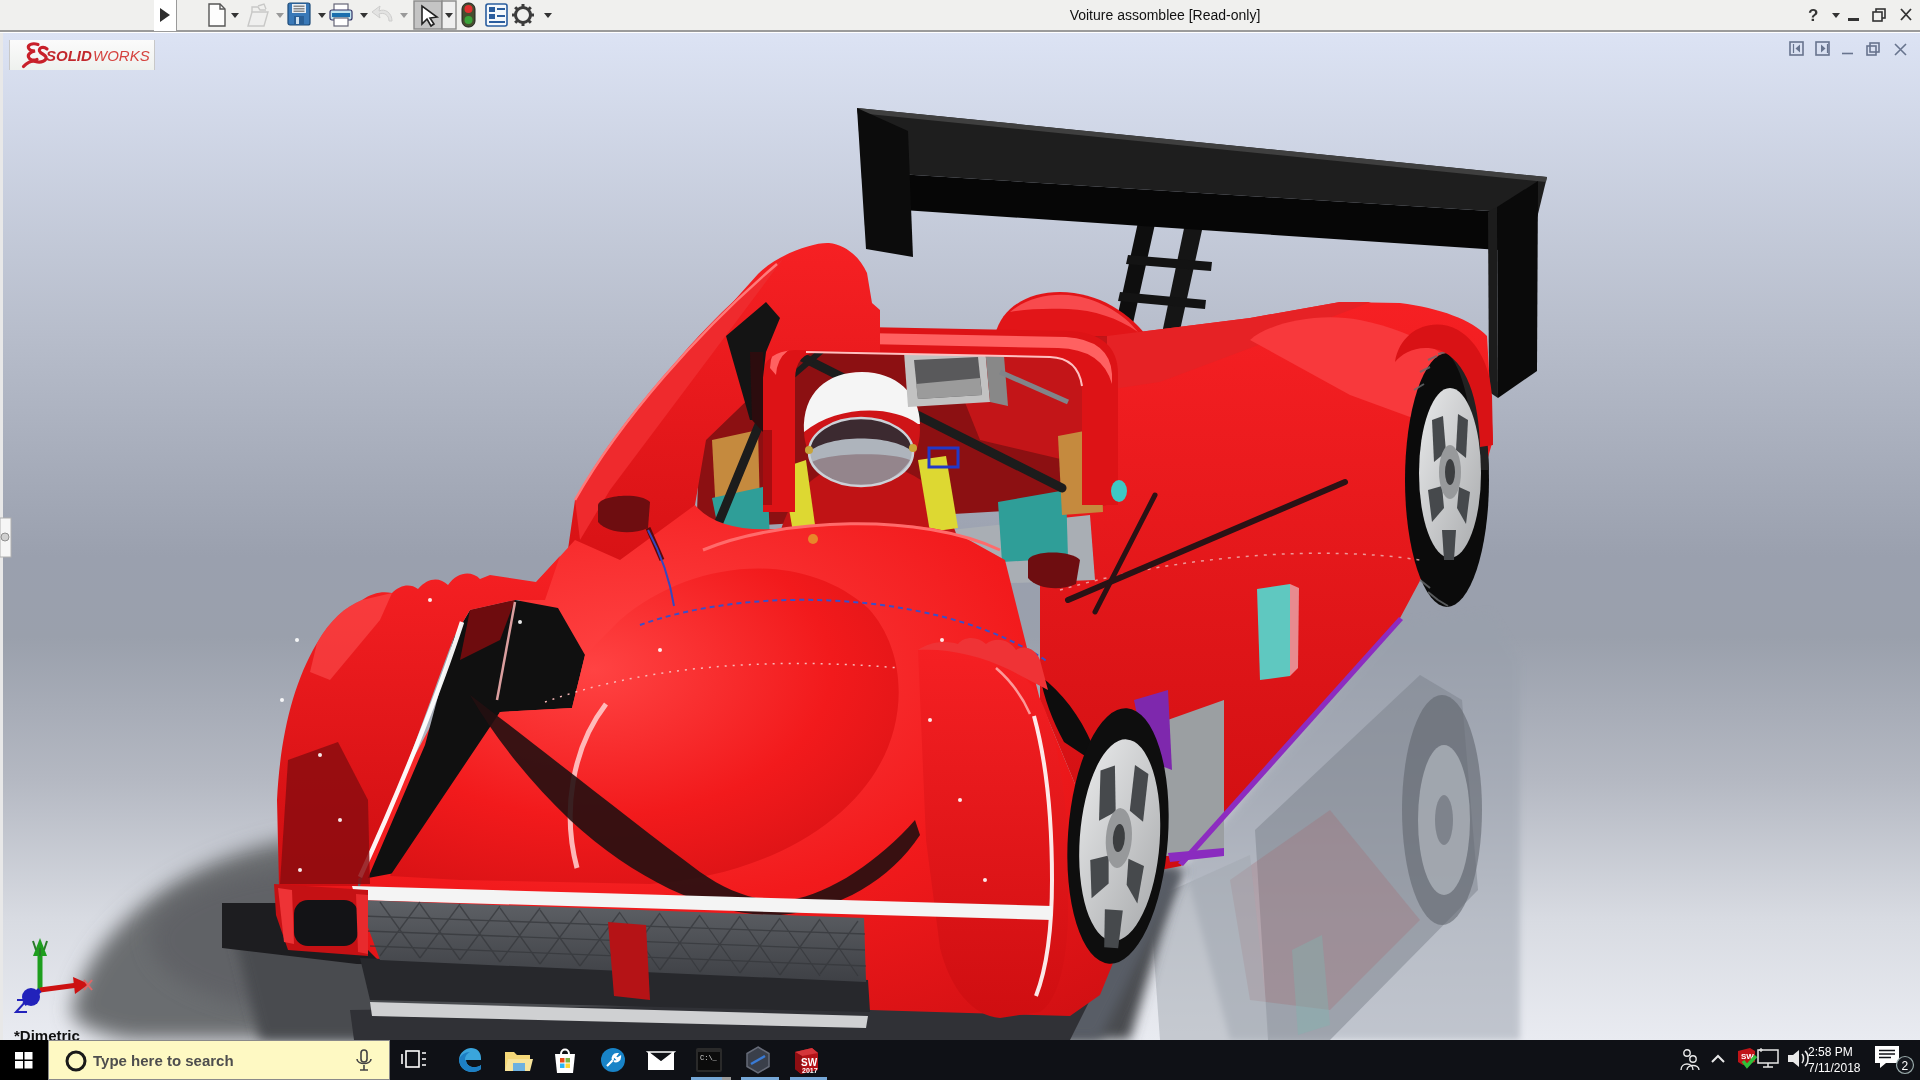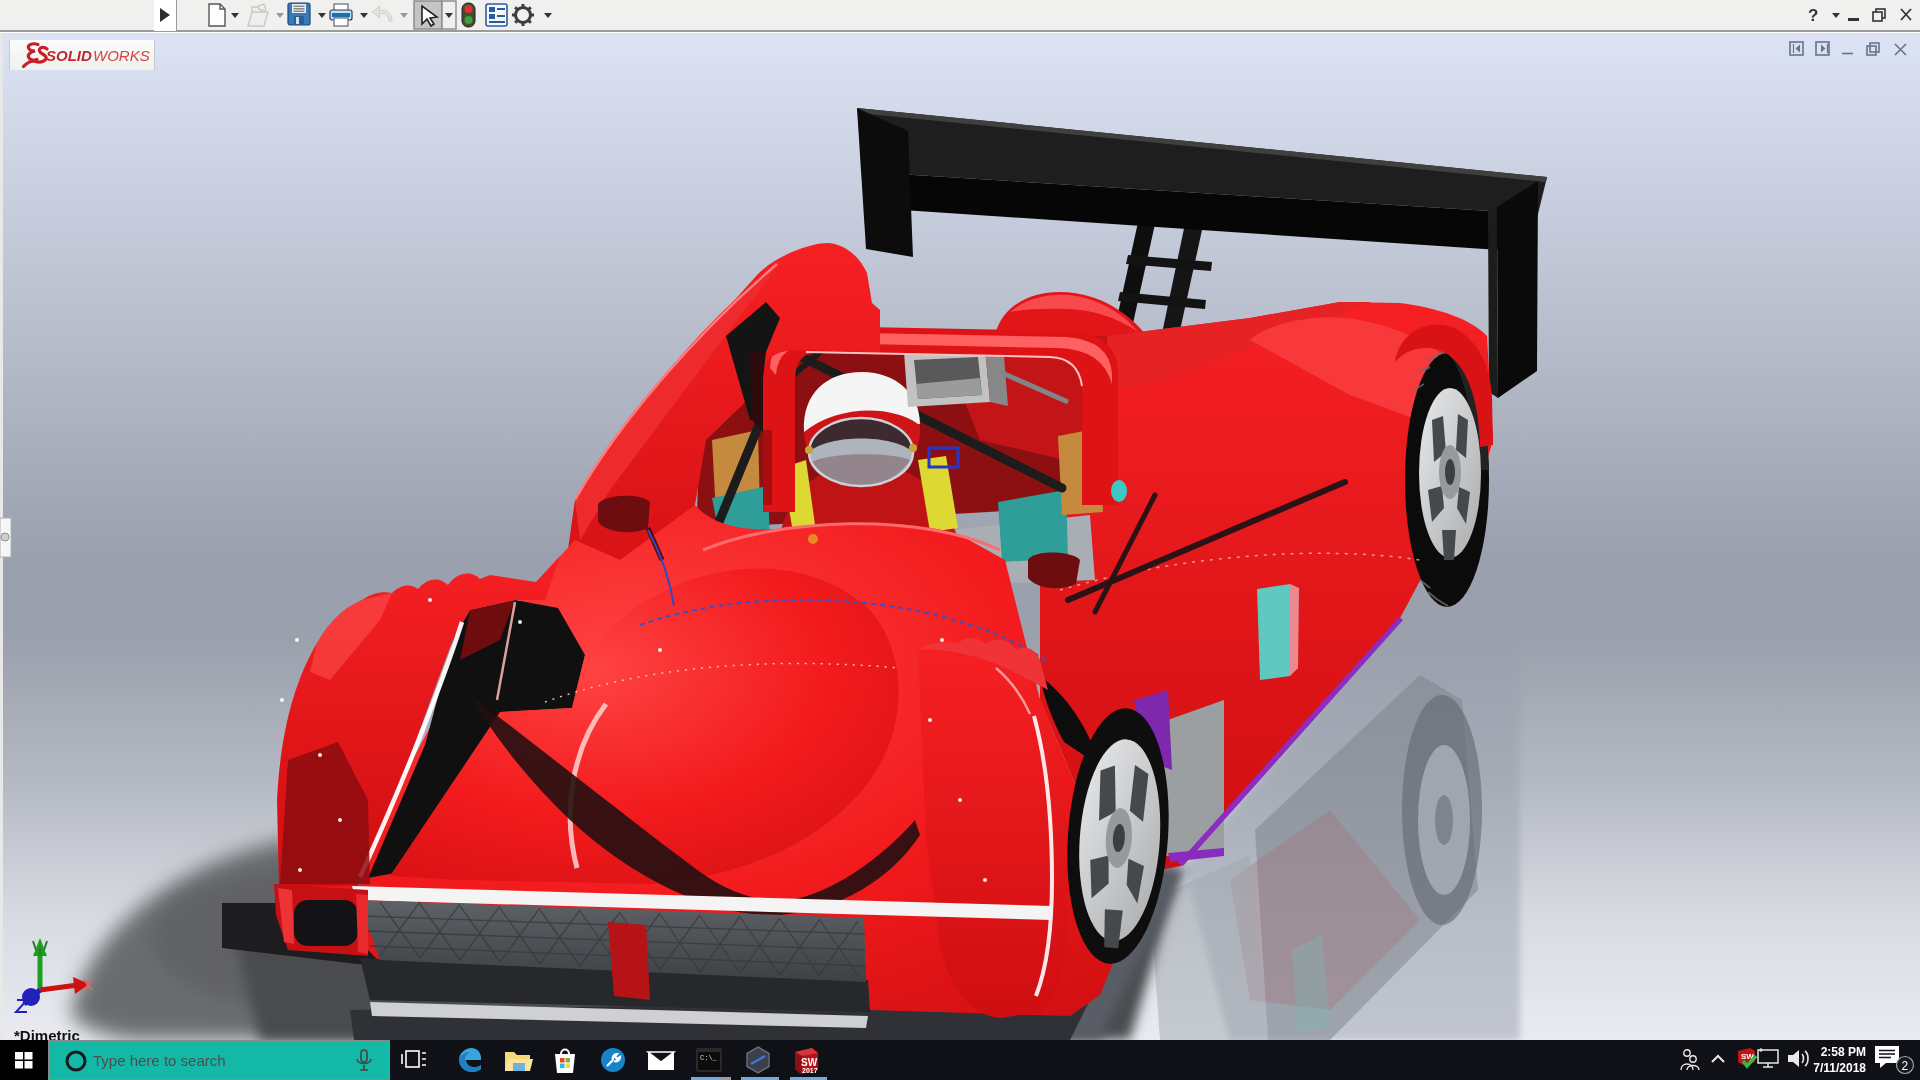--- a/index.html
+++ b/index.html
@@ -4,23 +4,23 @@
 <style>
   html,body{margin:0;padding:0;width:1920px;height:1080px;overflow:hidden;background:#fff;
     font-family:"Liberation Sans",sans-serif;}
   #topbar{position:absolute;top:0;left:0;width:1920px;height:30px;background:#f0f0ee;z-index:20;border-bottom:2px solid #9b9b9b;}
   #logobox{position:absolute;top:0;left:9px;width:144px;height:30px;background:linear-gradient(180deg,#fbfbfb,#eef1ee);border-left:1px solid #c8c8c8;border-right:1px solid #c8c8c8;margin-top:40px;}
   #playbox{position:absolute;top:0;left:154px;width:22px;height:31px;background:#fff;border-right:1px solid #9a9a9a;}
   #playbox svg{position:absolute;left:4px;top:6px;}
   #title{position:absolute;top:7px;left:410px;width:1510px;text-align:center;font-size:14px;color:#111;z-index:1;}
   #taskbar{position:absolute;top:1040px;left:0;width:1920px;height:40px;background:#0f1116;z-index:30;}
   #startbtn{position:absolute;top:0;left:0;width:48px;height:40px;background:#000;}
-  #searchbox{position:absolute;top:0;left:48px;width:342px;height:40px;background:#14b8a6;border:1px solid #8a8a8a;box-sizing:border-box;}
+  #searchbox{position:absolute;top:0;left:48px;width:342px;height:40px;background:#fef9c3;border:1px solid #8a8a8a;box-sizing:border-box;font-weight:bold;}
   #searchbox .txt{position:absolute;left:44px;top:11px;font-size:15px;color:#4e4e4e;}
-  #clock{position:absolute;top:4px;left:1808px;width:58px;color:#fff;font-size:12px;text-align:right;line-height:16px;font-weight:bold;}
+  #clock{position:absolute;top:4px;left:1808px;width:58px;color:#fff;font-size:12px;text-align:left;line-height:16px;}
 </style>
 </head>
 <body>
 <div id="stage">
   <svg id="view" width="1920" height="1080" viewBox="0 0 1920 1080" style="position:absolute;top:0;left:0;z-index:5;">
     <defs>
       <linearGradient id="bgGrad" x1="0" y1="33" x2="0" y2="1040" gradientUnits="userSpaceOnUse">
         <stop offset="0" stop-color="#dce3f4"></stop>
         <stop offset="0.30" stop-color="#b7bdcb"></stop>
         <stop offset="0.52" stop-color="#9aa0ae"></stop>
@@ -314,20 +314,21 @@
       <line x1="40" y1="990" x2="78" y2="985" stroke="#cc1111" stroke-width="5"></line>
       <polygon points="73,977 75,994 89,984" fill="#cc1111"></polygon>
       <path d="M84,980 L92,990 M92,980 L84,990" stroke="#e06666" stroke-width="2"></path>
       <line x1="40" y1="990" x2="24" y2="1004" stroke="#2222bb" stroke-width="5"></line>
       <circle cx="31" cy="997" r="9" fill="#2222bb"></circle>
       <path d="M17,1000 L27,1000 L16,1012 L27,1012" stroke="#2222bb" stroke-width="2" fill="none"></path>
     </g>
     <text x="14" y="1041" font-size="15" font-weight="bold" fill="#111">*Dimetric</text>
   </svg>
   <div id="topbar">
+    <div id="title">Voiture assomblee [Read-only]</div>
     <div id="logobox">
       <svg width="144" height="30" viewBox="0 0 144 30">
         <g fill="none" stroke="#c8202a" stroke-linecap="round">
           <path d="M28,4.5 C22,2.5 17.5,5 18.5,8 C19.5,10.5 23,11 25,11 C21,12 17.5,14 18.5,17 C19.5,20 24,21 27,19.5" stroke-width="3.2"></path>
           <path d="M37,9 C33.5,6 28.5,7.5 29.5,11 C30.5,14 35,14 36,17 C37,20.5 31,23.5 25.5,21.5 C21,20 16,23.5 13.5,26.5" stroke-width="3.2"></path>
         </g>
         <text x="36" y="21" font-size="15" font-style="italic" font-weight="bold" fill="#c2282d">SOLID</text>
         <text x="83" y="21" font-size="15" font-style="italic" fill="#d5433f">WORKS</text>
       </svg>
     </div>

